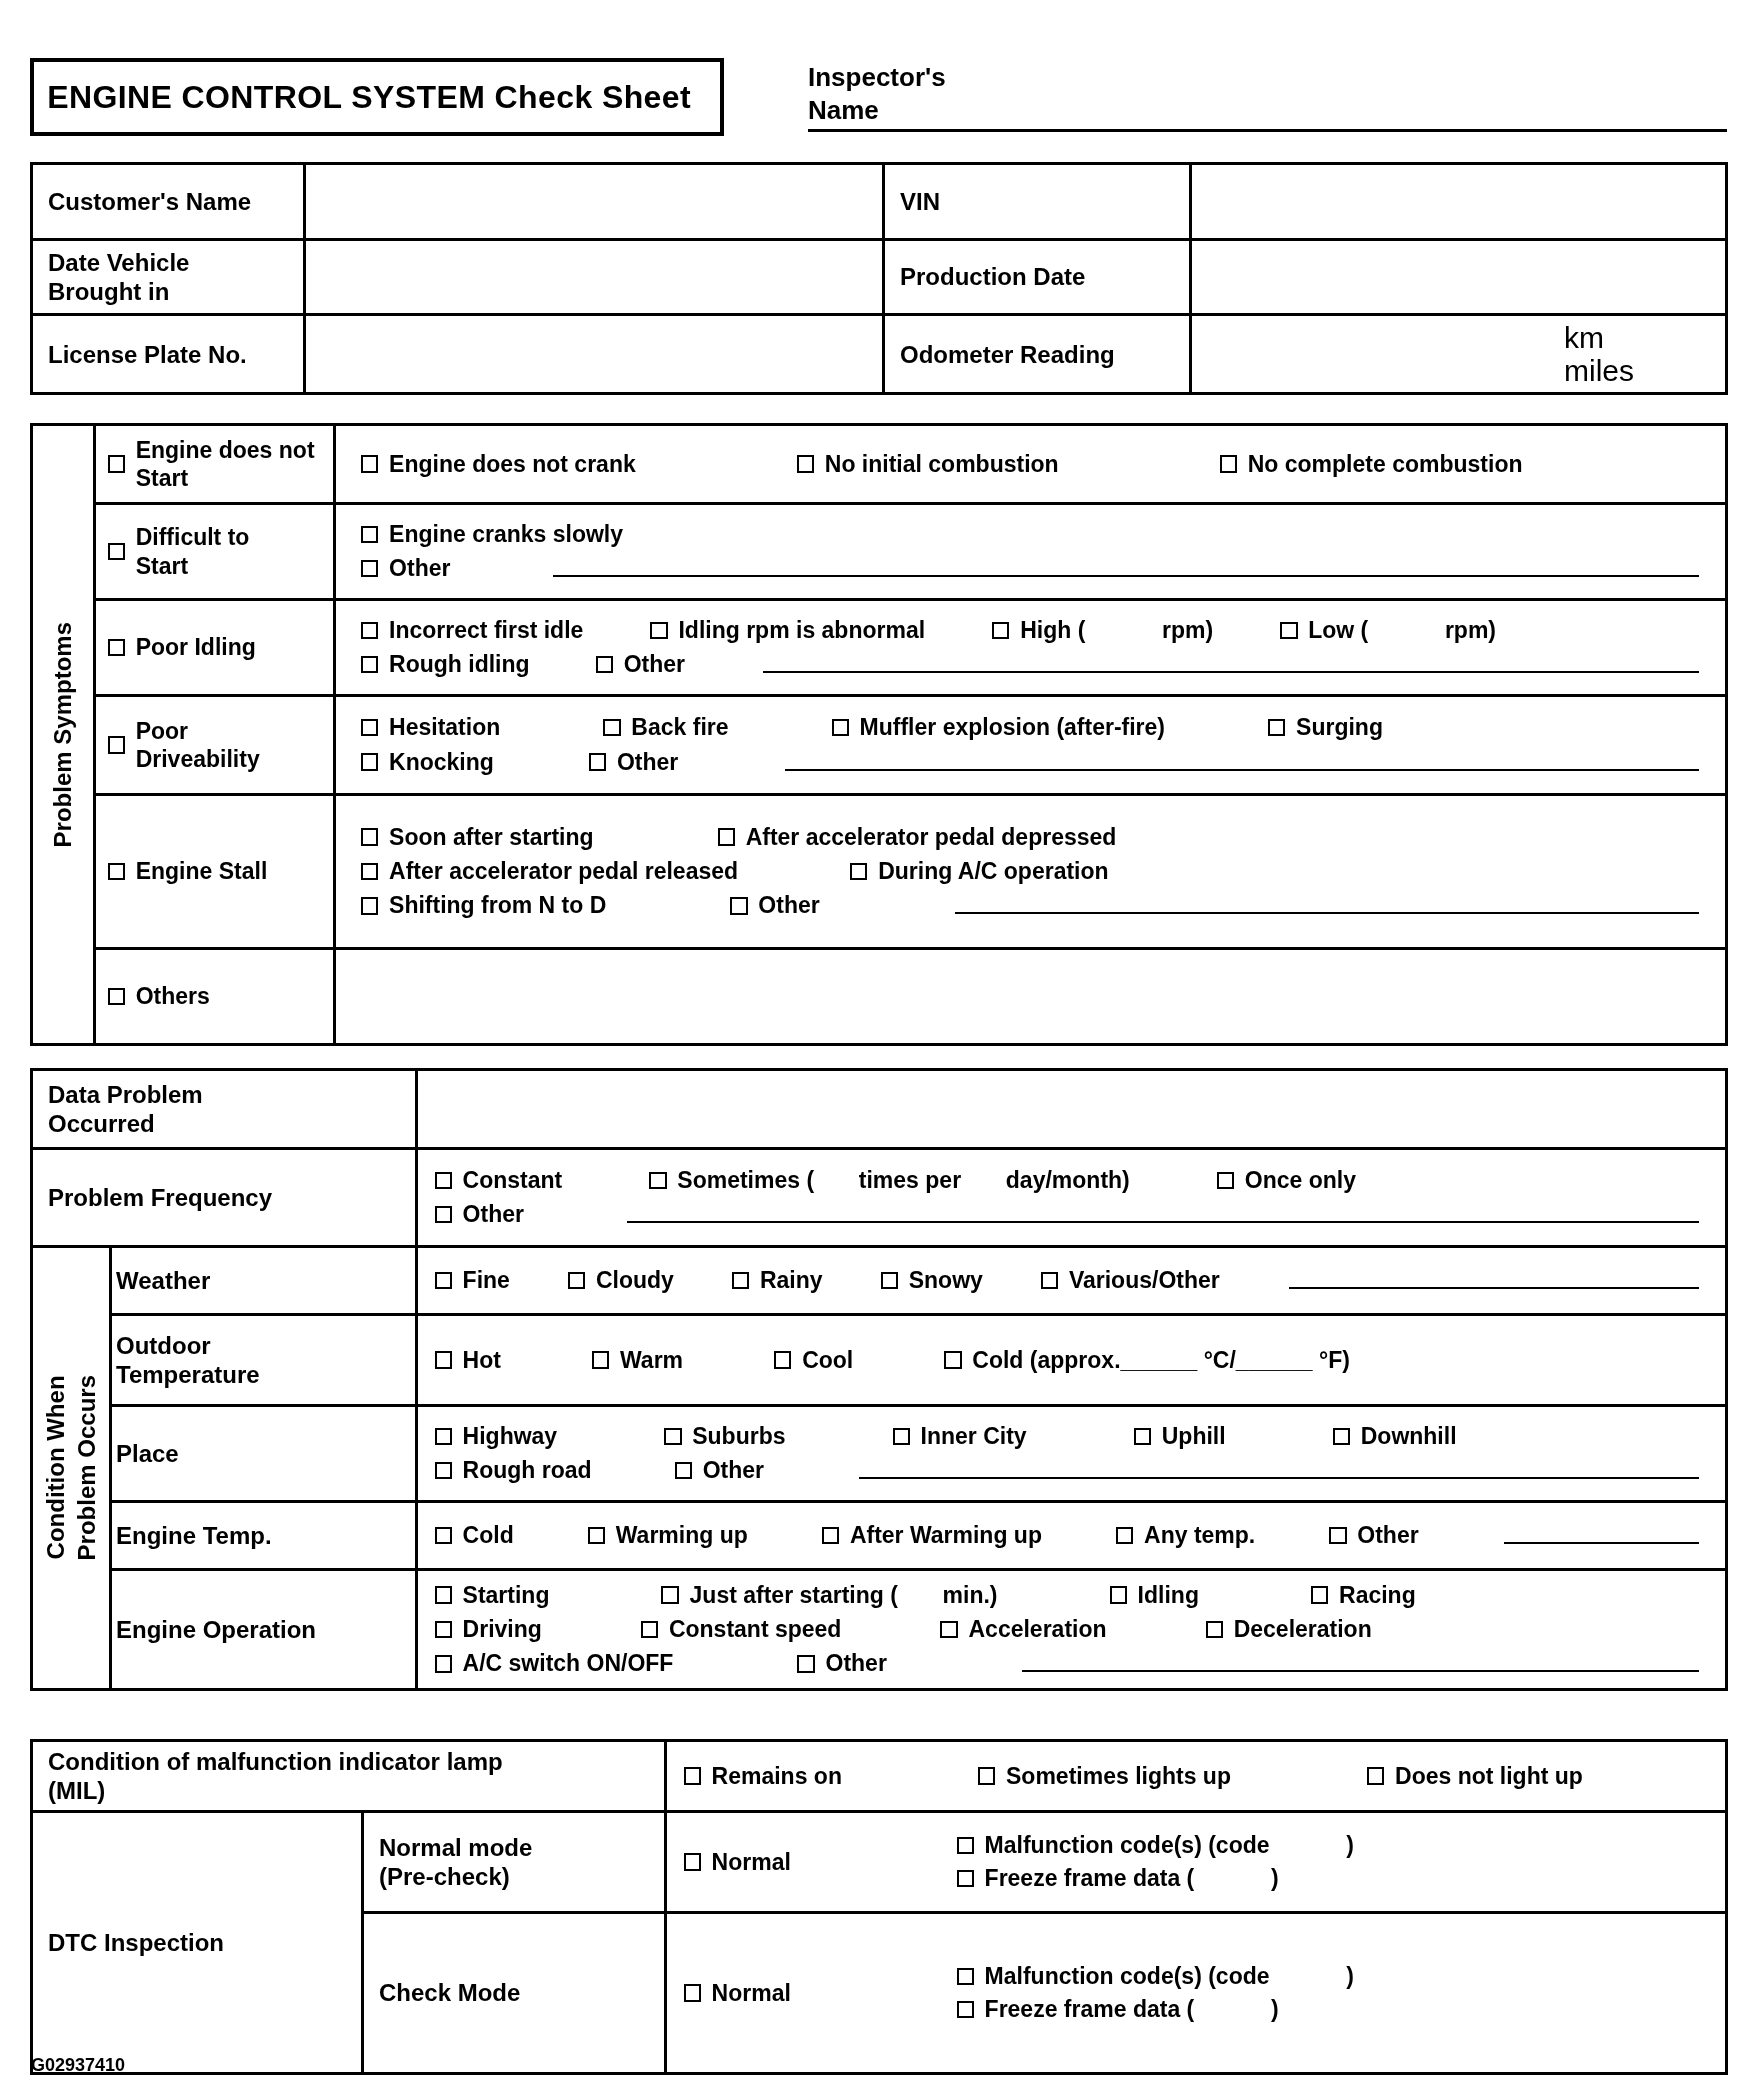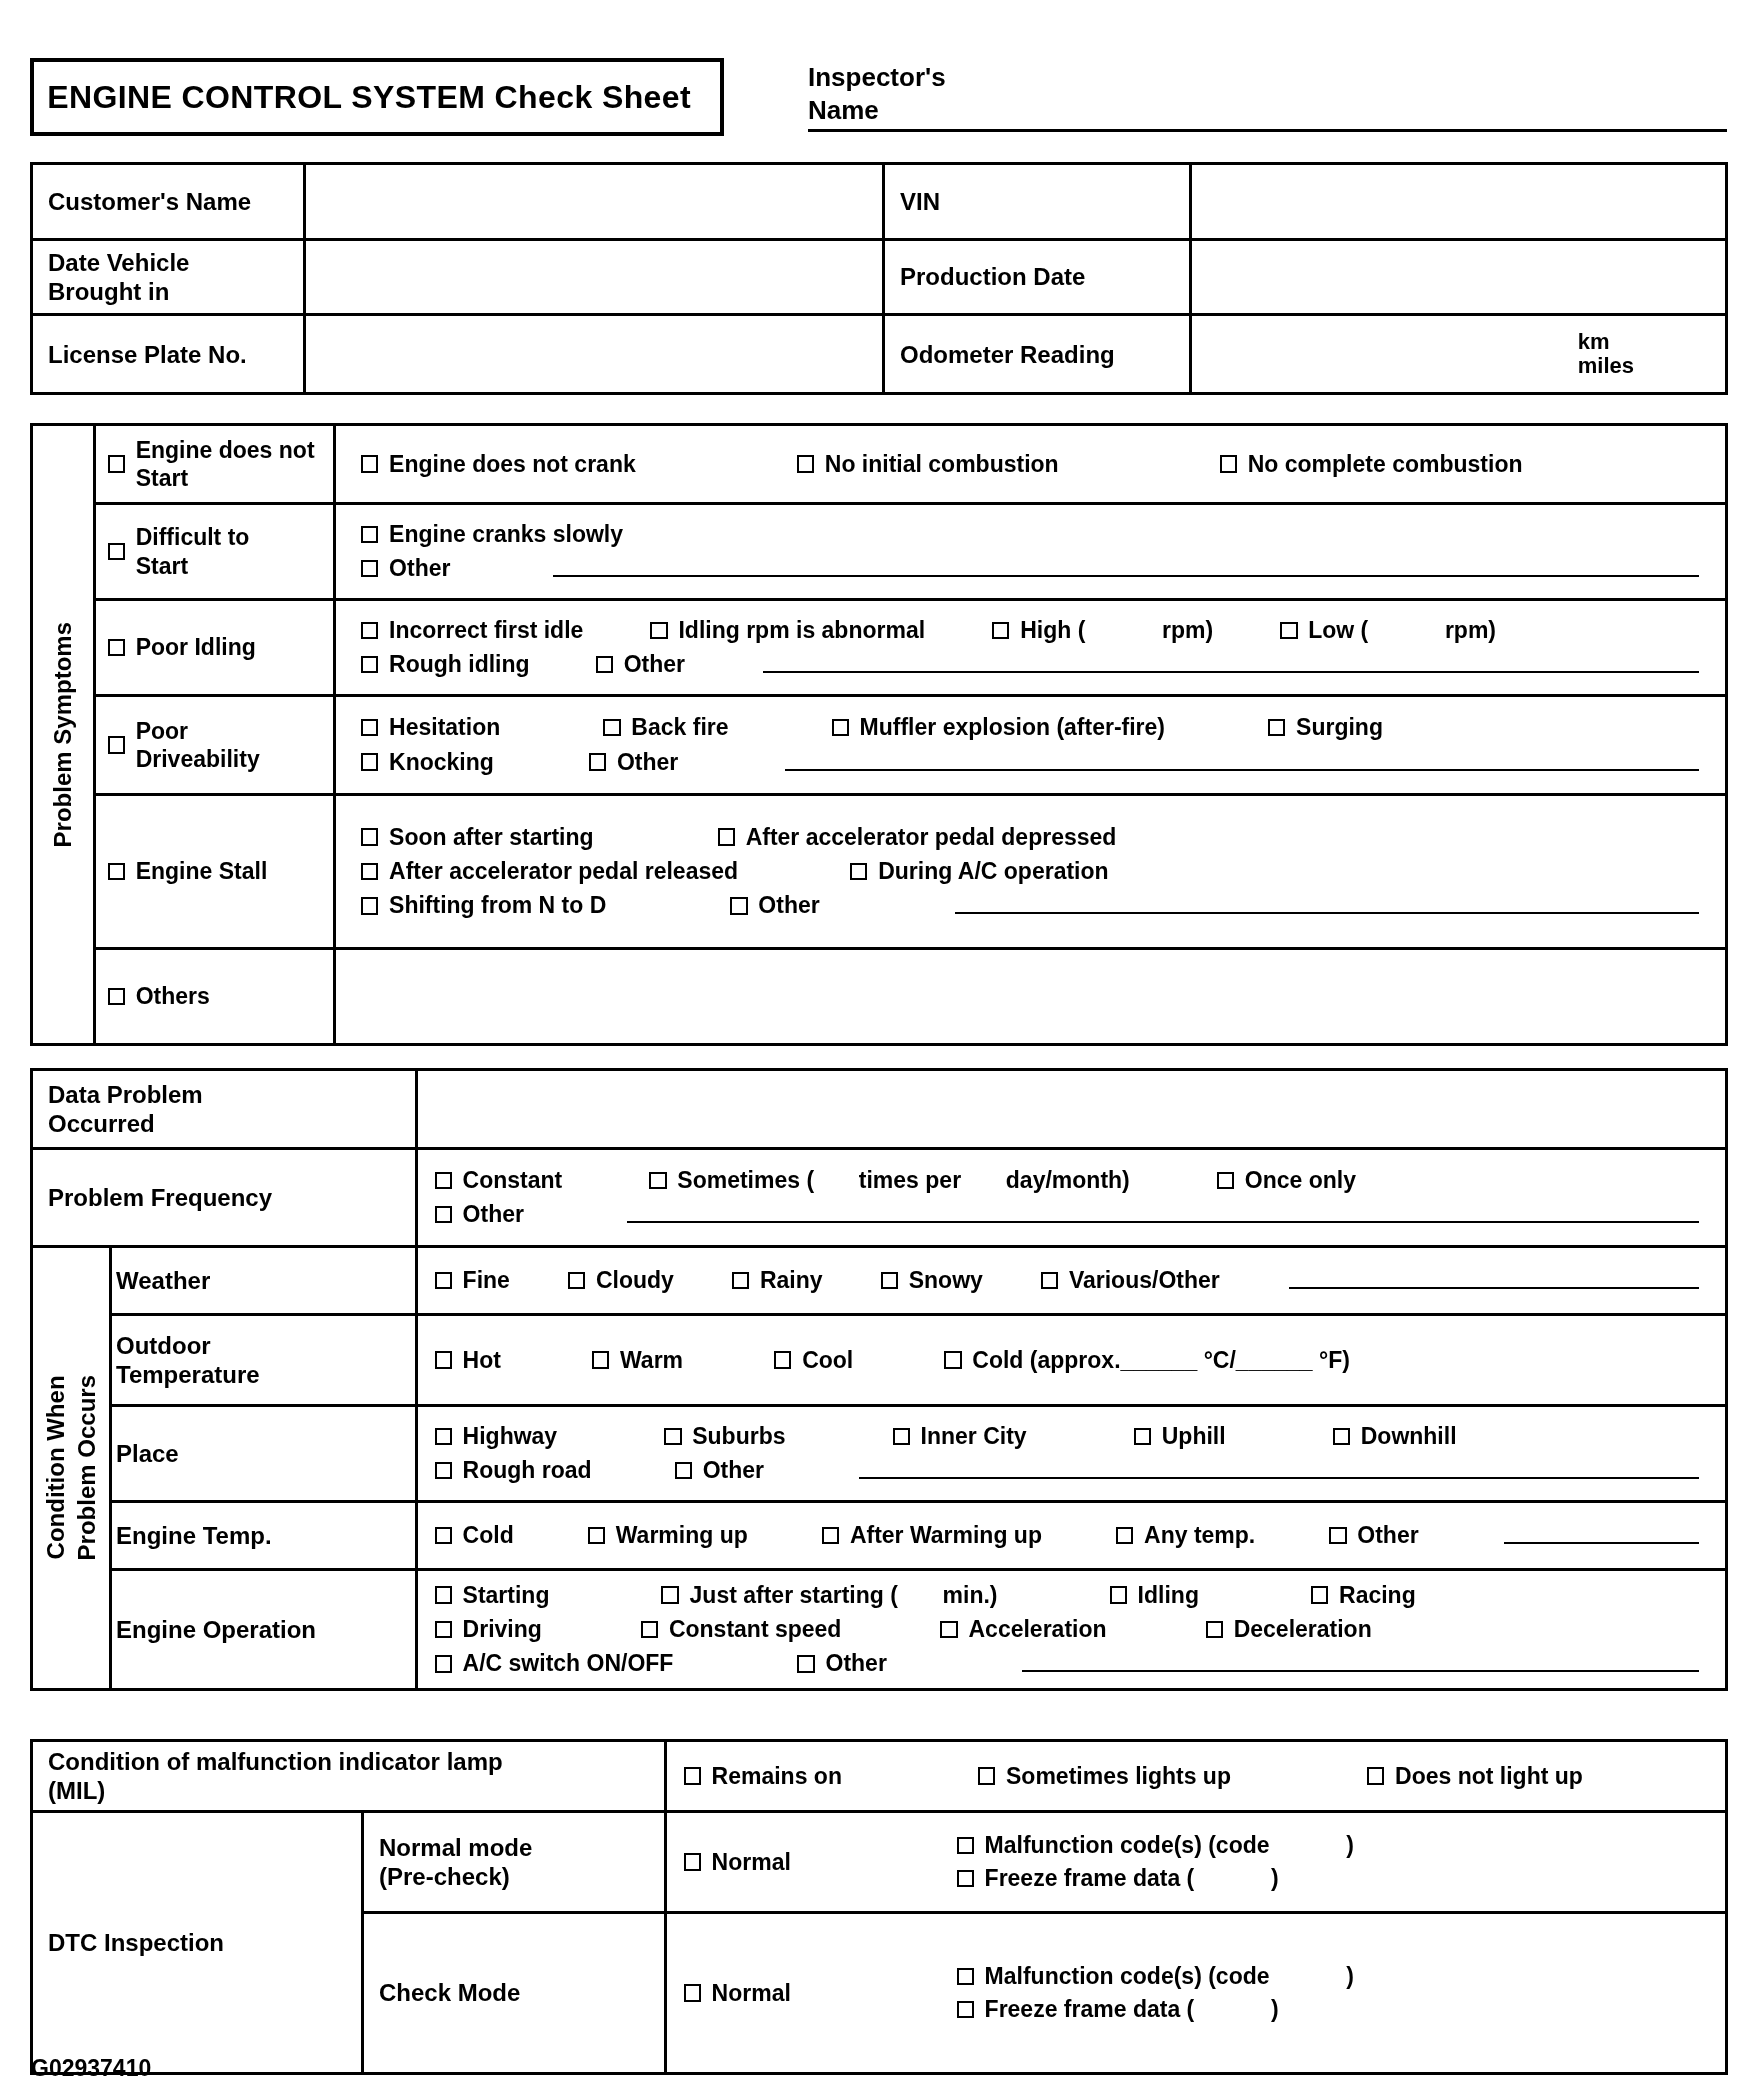--- a/index.html
+++ b/index.html
@@ -17,31 +17,31 @@
   .det{display:flex;flex-direction:column;justify-content:center;gap:7.4px;padding:5px 21.5px 5px 25px}
   .cat{display:flex;align-items:center;padding-left:11.6px;font-size:23px}
   .cat .lbl{white-space:pre-line;line-height:1.22}
   .vcell{display:flex;align-items:center;justify-content:center}
   .vtext{writing-mode:vertical-rl;transform:rotate(180deg);white-space:pre-line;font-size:24px;text-align:center;line-height:1.3}
   #title{position:absolute;left:30px;top:58px;width:694px;height:78px;border:4.1px solid #000;display:flex;align-items:center;padding-left:13.2px;font-size:32px;letter-spacing:0.4px}
   #inspector{position:absolute;left:808px;top:61px;width:919px;font-size:26px;line-height:1.25}
   #inspector .l2{border-bottom:3.3px solid #000;padding-bottom:3.3px}
   #info{left:30px;top:162px;width:1698px;height:233px;grid-template-columns:273px 579px 307px 1fr;grid-template-rows:1fr 1fr 1fr}
   #info .odo{display:flex;align-items:center;justify-content:flex-end;padding-right:91px}
-  .units{font-weight:bold;font-size:22px;white-space:pre-line;line-height:1.12}
+  .units{font-weight:normal;font-size:30px;white-space:pre-line;line-height:1.12}
   #symptoms{left:30px;top:423px;width:1698px;height:623px;grid-template-columns:63px 240px 1fr;grid-template-rows:79px 96px 96px 99px 154px 1fr}
   #dataprob{left:30px;top:1068px;width:1698px;height:623px;grid-template-columns:79px 306px 1fr;grid-template-rows:79px 98px 68px 91px 96px 68px 1fr}
   #dataprob .det{padding-left:16.5px}
   #dataprob .lab2{padding-left:4px}
   #mil{left:30px;top:1739px;width:1698px;height:336px;grid-template-columns:331px 303px 1fr;grid-template-rows:71px 101px 1fr}
   #mil .det{padding-left:16.5px}
   .dtcres{display:flex;align-items:center;padding-left:16.5px}
   .codes{display:flex;flex-direction:column;gap:6.6px}
   .normalw{width:273px;flex:none}
-  #footer{position:absolute;left:31px;top:2055px;font-size:23px}
+  #footer{position:absolute;left:31px;top:2055px;font-size:18px}
 </style>
 </head>
 <body>
 
 <div id="title">
   <span>ENGINE CONTROL SYSTEM Check Sheet</span>
 </div>
 
 <div id="inspector">
   <div class="l1">Inspector's</div>

